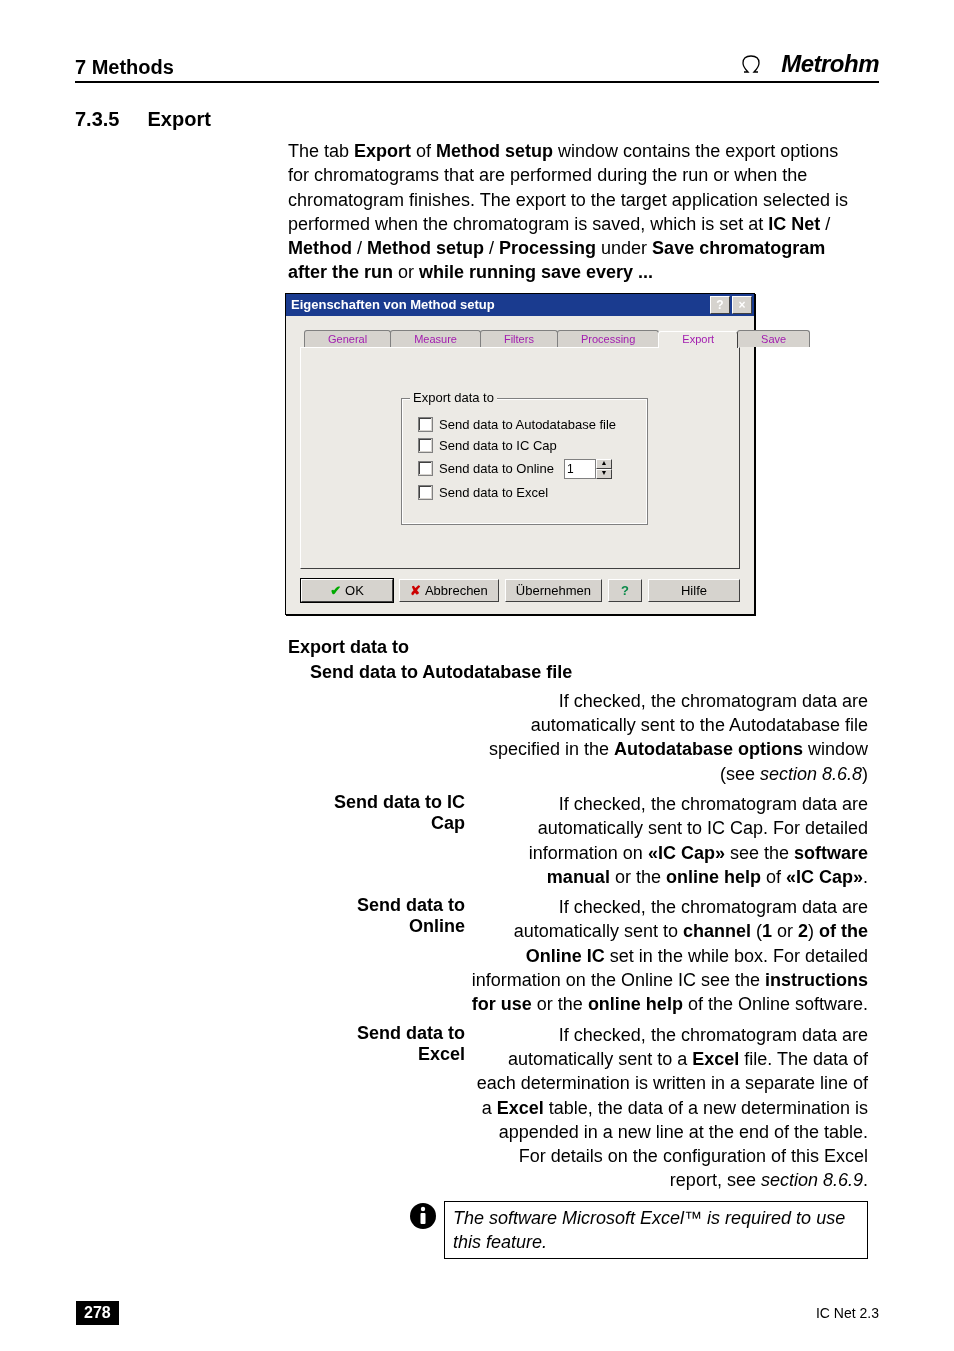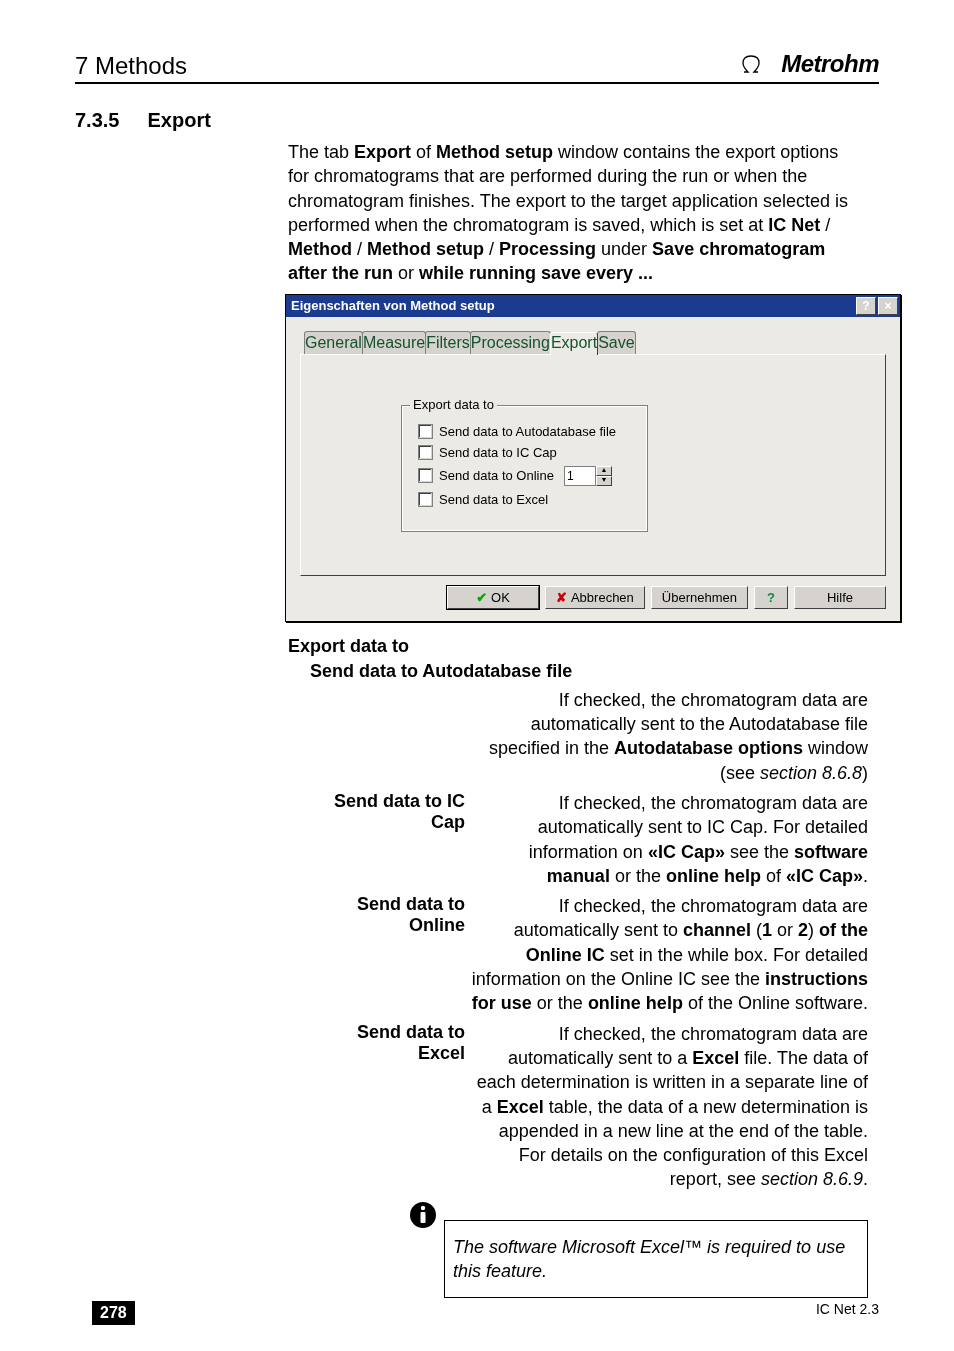--- a/index.html
+++ b/index.html
@@ -17,40 +17,40 @@
     box-sizing: border-box;
   }
   .header-row {
     display: flex;
     justify-content: space-between;
     align-items: baseline;
     border-bottom: 2px solid #000;
     padding-bottom: 2px;
     margin-bottom: 25px;
   }
-  .header-chapter { font-weight: normal; font-size: 24px; }
+  .header-chapter { font-weight: bold; font-size: 20px; }
   .brand { display: flex; align-items: center; font-weight: 900; font-size: 24px; font-style: italic; letter-spacing: -0.5px; gap: 16px; }
   .brand svg { margin-right: 3px; }
   .sec-row { display: flex; align-items: baseline; column-gap: 28px; margin-bottom: 8px; }
   .sec-num { font-weight: bold; font-size: 20px; }
   .sec-title { font-weight: bold; font-size: 20px; }
   .body-col { margin-left: 213px; width: 580px; }
   .body-col p { margin: 0 8px 0 0; line-height: 1.35; }
   b { font-weight: bold; }
   i { font-style: italic; }
 
   
-  .dialog-wrap { margin: 8px 0 14px -3px; width: 616px; }
+  .dialog-wrap { margin: 8px 0 22px -3px; width: 470px; }
   .dialog { border: 1px solid #000; box-shadow: 1px 1px 0 #000; background: #eceae5; font-family: "MS Sans Serif", Tahoma, Arial, sans-serif; font-size: 13px; color: #000; }
   .titlebar { background: linear-gradient(#1a3b8f,#1a3b8f); color: #fff; display: flex; align-items: center; height: 22px; padding: 0 2px 0 5px; font-weight: bold; font-size: 13px; }
   .titlebar-text { flex: 1; }
   .win-btns { display: flex; gap: 2px; }
   .win-btn { width: 18px; height: 16px; background: #d6d3ce; border: 1px solid #fff; border-right-color: #404040; border-bottom-color: #404040; font-size: 12px; font-weight: bold; display:flex; align-items:center; justify-content:center; font-family: Arial; }
   .tab-row { display: flex; padding: 14px 0 0 18px; }
-  .tab { background: #d6d3ce; border: 1px solid #808080; border-bottom: none; padding: 2px 0; font-size: 16px; color: #14532d; margin-right: -1px; position: relative; border-top-left-radius: 3px; border-top-right-radius: 3px; }
+  .tab { background: #d6d3ce; border: 1px solid #808080; border-bottom: none; padding: 2px 23px; font-size: 11px; color: #a21caf; margin-right: -1px; position: relative; border-top-left-radius: 3px; border-top-right-radius: 3px; }
   .tab.active { background: #eceae5; border-color: #fff #404040 #eceae5 #fff; z-index: 2; top: 1px; padding-top:1px; }
   .tab-body { background: #eceae5; border: 1px solid #fff; border-right-color:#404040; border-bottom-color:#404040; margin: 0 14px 10px 14px; height: 220px; position: relative; }
   .groupbox { position: absolute; top: 50px; left: 100px; width: 245px; height: 125px; border: 1px solid #808080; box-shadow: inset -1px -1px 0 #fff, inset 1px 1px 0 #fff; }
   .groupbox-title { position: absolute; top: -9px; left: 8px; background: #eceae5; padding: 0 3px; font-size: 13px; }
   .chk-row { display: flex; align-items: center; margin: 6px 0 0 16px; font-size: 13px; }
   .chk-box { width: 13px; height: 13px; background: #fff; border: 1px solid #808080; box-shadow: inset -1px -1px 0 #d6d3ce, inset 1px 1px 0 #404040; margin-right: 6px; }
   .spinner { display: inline-flex; align-items: stretch; margin-left: 10px; height: 20px; }
   .spinner input { width: 26px; font-size: 12px; border: 1px solid #808080; background: #fff; padding: 0 2px; }
   .spinner-btns { display: flex; flex-direction: column; }
   .spinner-btns div { width: 14px; height: 9px; background: #d6d3ce; border: 1px solid #fff; border-right-color:#404040; border-bottom-color:#404040; font-size: 7px; line-height: 6px; text-align: center; }
@@ -62,23 +62,23 @@
   .ico-q { color: #0a8a4a; font-weight: bold; }
 
   .param-block { margin-top: 6px; }
   .param-block .h1 { font-weight: bold; }
   .param-block .h2 { font-weight: bold; margin-left: 22px; margin-top: 4px; }
   .kv-row { display: flex; margin-top: 6px; margin-left: 22px; text-align: right; }
   .kv-key { width: 155px; font-weight: bold; flex-shrink: 0; }
   .kv-val { flex: 1; line-height: 1.35; }
   .note-row { display: flex; align-items: flex-start; margin: 8px 0 0 120px; }
   .note-icon { width: 36px; flex-shrink: 0; }
-  .note-box { border: 1px solid #000; padding: 14px 8px; font-style: italic; flex: 1; line-height: 1.35; margin-top: 20px; }
-
-  .footer { position: absolute; bottom: 26px; left: 92px; right: 75px; display: flex; justify-content: space-between; font-size: 14px; }
+  .note-box { border: 1px solid #000; padding: 4px 8px; font-style: italic; flex: 1; line-height: 1.35; }
+
+  .footer { position: absolute; bottom: 26px; left: 76px; right: 75px; display: flex; justify-content: space-between; align-items: center; font-size: 14px; }
   .page-num { background: #000; color: #fff; font-weight: bold; padding: 3px 8px; font-size: 16px; }
 </style>
 </head>
 <body>
 
 <div class="page">
   <div class="header-row">
     <div class="header-chapter">7 Methods</div>
     <div class="brand">
       <svg width="22" height="20" viewBox="0 0 22 20">

